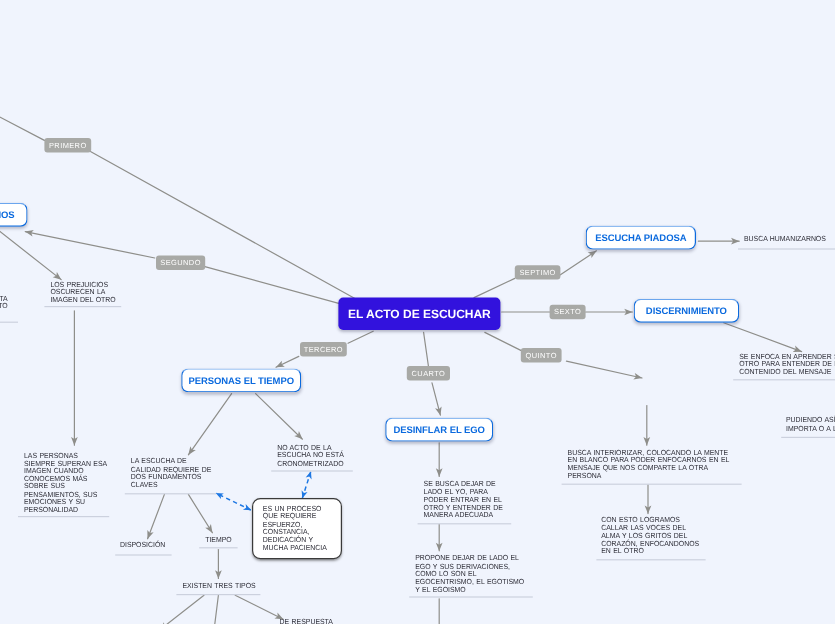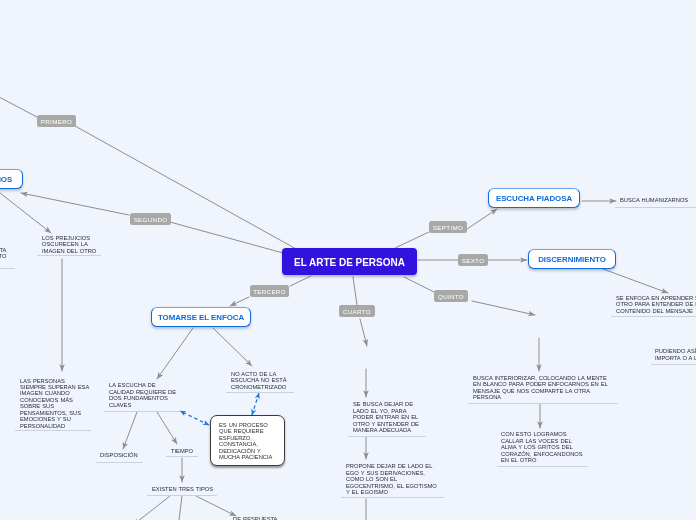--- a/index.html
+++ b/index.html
@@ -89,33 +89,36 @@
       <path d="M395,248 L429,232"></path>
       <path d="M467,229 L497,209" marker-end="url(#ah)"></path>
       <path d="M582,201 L616,201" marker-end="url(#ah)"></path>
     </g>
     <g stroke="#1e78e3" stroke-width="1.25" fill="none" stroke-dasharray="3.6 2.8">
       <path d="M209,425 L180,411" marker-end="url(#ahbs2)" marker-start="url(#ahbs)"></path>
       <path d="M252,415 L259,393" marker-end="url(#ahbs2)" marker-start="url(#ahbs)"></path>
     </g>
   </svg>
   <div class="node root" style="left:282px;top:248px;width:135px;height:27px;">
-    <span>EL ARTE DE PERSONA</span>
+    <span>EL ACTO DE ESCUCHAR</span>
   </div>
   <div class="node topic" style="left:-46px;top:169px;width:69px;height:20px;">
     <span>PREJUICIOS</span>
   </div>
   <div class="node topic" style="left:528px;top:249px;width:88px;height:20px;">
     <span>DISCERNIMIENTO</span>
   </div>
   <div class="node topic" style="left:488px;top:188px;width:92px;height:20px;">
     <span>ESCUCHA PIADOSA</span>
   </div>
   <div class="node topic" style="left:151px;top:307px;width:100px;height:20px;">
-    <span>TOMARSE EL ENFOCA</span>
+    <span>PERSONAS EL TIEMPO</span>
+  </div>
+  <div class="node topic" style="left:321px;top:348px;width:90px;height:20px;">
+    <span>DESINFLAR EL EGO</span>
   </div>
   <div class="node badge" style="left:37px;top:115px;width:39px;height:12px;">
     <span>PRIMERO</span>
   </div>
   <div class="node badge" style="left:130px;top:213px;width:41px;height:12px;">
     <span>SEGUNDO</span>
   </div>
   <div class="node badge" style="left:250px;top:285px;width:39px;height:12px;">
     <span>TERCERO</span>
   </div>

